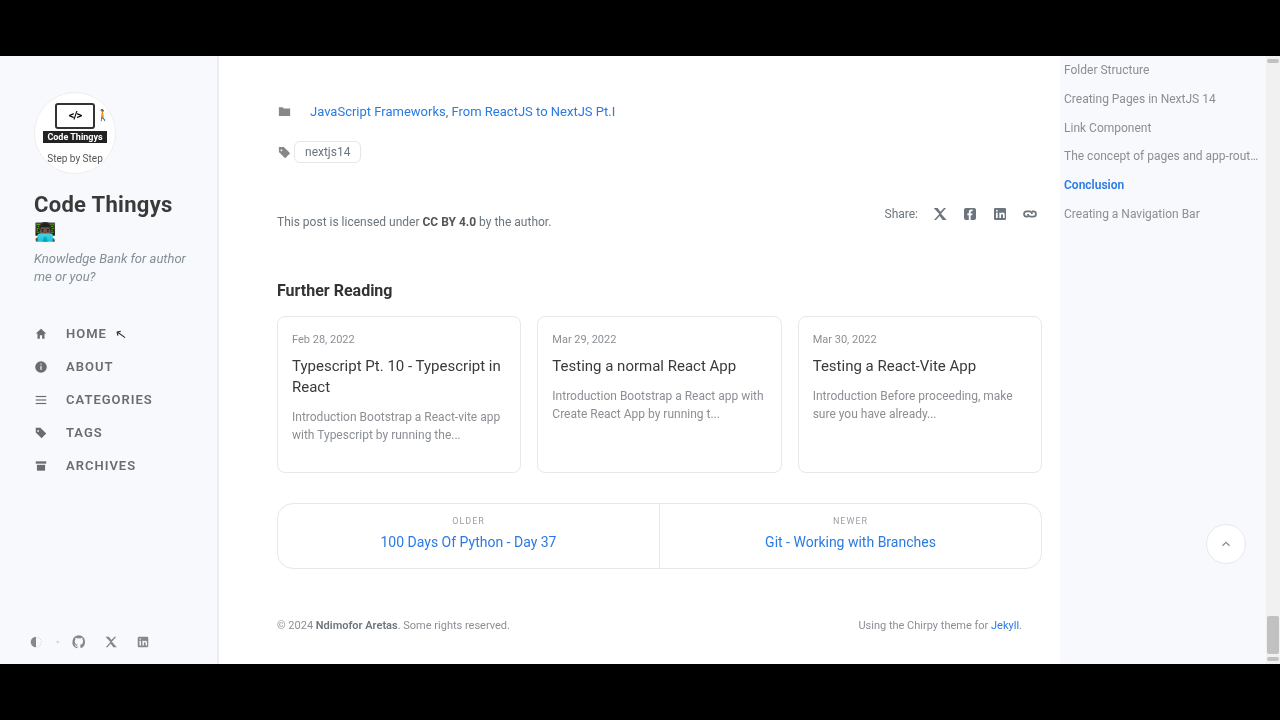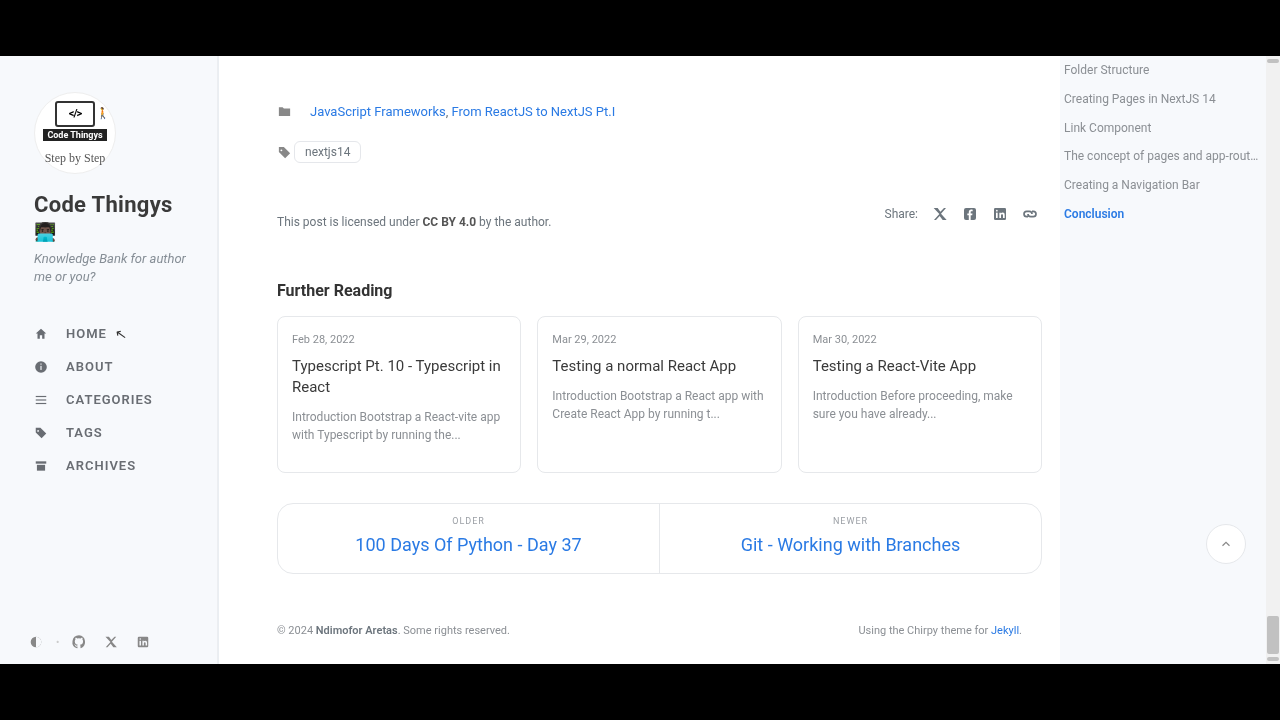--- a/index.html
+++ b/index.html
@@ -4,21 +4,21 @@
 <style>
 * { margin: 0; padding: 0; box-sizing: border-box; }
 body { font-family: -apple-system, "Segoe UI", Roboto, sans-serif; background: #000; width: 1280px; height: 720px; overflow: hidden; }
 .bar { height: 56px; background: #000; }
 .viewport { height: 608px; background: #f7f9fc; position: relative; display: flex; }
 .sidebar { width: 218px; background: #f7f9fc; padding: 20px 16px 0 34px; display: flex; flex-direction: column; position: relative; border-right: 1px solid #eceef1; }
 .logo { width: 82px; height: 82px; background: #fff; border: 1px solid #eee; border-radius: 50%; display: flex; flex-direction: column; align-items: center; justify-content: center; padding: 6px 4px; margin-top: 16px; }
 .logo-box { width: 40px; height: 26px; border: 2px solid #333; border-radius: 3px; display: flex; align-items: center; justify-content: center; font-size: 11px; font-weight: 700; letter-spacing: -1px; position: relative; }
 .logo-figure { position: absolute; right: -16px; top: 4px; font-size: 11px; }
 .logo-name { font-size: 9px; background: #222; color: #fff; padding: 1px 4px; margin-top: 2px; font-weight: 700; }
-.logo-sub { font-size: 12px; color: #555; margin-top: 10px; font-family: Liberation Serif, serif; }
+.logo-sub { font-size: 10px; color: #555; margin-top: 10px; }
 .site-title { font-size: 22px; font-weight: 700; color: #3a3a3a; margin-top: 18px; letter-spacing: 0.3px; }
 .site-title-emoji { font-size: 18px; margin-top: 4px; }
 .tagline { font-size: 13px; font-style: italic; color: #868e96; margin-top: 8px; line-height: 1.4; }
 .cursor { position: absolute; top: 270px; left: 115px; font-size: 14px; color: #333; transform: rotate(-10deg); }
 .nav { margin-top: 40px; display: flex; flex-direction: column; gap: 18px; }
 .nav-item { display: flex; align-items: center; gap: 18px; color: #696d73; font-size: 13px; font-weight: 600; letter-spacing: 1px; cursor: pointer; }
 .nav-icon { width: 14px; height: 14px; display: flex; align-items: center; justify-content: center; }
 .bottom-icons { position: absolute; bottom: 14px; left: 28px; display: flex; gap: 16px; align-items: center; }
 .bi { width: 16px; height: 16px; display: flex; align-items: center; justify-content: center; color: #888; }
 .bi-sep { color: #ccc; font-size: 10px; margin: 0 -4px; }
@@ -35,21 +35,21 @@
 .fr-title { font-size: 16px; font-weight: 700; color: #333; margin-top: 52px; }
 .cards { display: flex; gap: 16px; margin-top: 16px; }
 .card { flex: 1; border: 1px solid #e6e8eb; border-radius: 8px; padding: 16px 14px 28px 14px; background: #fff; }
 .card-date { font-size: 11px; color: #8b8f94; }
 .card-title { font-size: 15px; color: #3a3a3a; margin-top: 10px; line-height: 1.4; }
 .card-desc { font-size: 12px; color: #8b8f94; margin-top: 10px; line-height: 1.5; }
 .prevnext { display: flex; margin-top: 30px; border: 1px solid #e6e8eb; border-radius: 16px; overflow: hidden; }
 .pn { flex: 1; padding: 12px 16px 18px; text-align: center; position: relative; }
 .pn + .pn { border-left: 1px solid #e6e8eb; }
 .pn-label { font-size: 9px; color: #9ca0a6; letter-spacing: 1px; }
-.pn-title { font-size: 18px; color: #2a7ae4; margin-top: 8px; }
+.pn-title { font-size: 14px; color: #2a7ae4; margin-top: 8px; }
 .footer { margin-top: 50px; display: flex; justify-content: space-between; font-size: 11px; color: #8b8f94; padding-right: 20px; }
 .footer b { color: #6c757d; font-weight: 600; }
 .footer a { color: #2a7ae4; text-decoration: none; }
 .toc { width: 220px; padding: 0 16px 0 4px; font-size: 12px; }
 .toc-item { color: #8b8f94; padding: 6px 0; line-height: 1.4; white-space: nowrap; overflow: hidden; text-overflow: ellipsis; cursor: pointer; }
 .toc-active { color: #2a7ae4; font-weight: 600; border-left: 3px solid #2a7ae4; padding-left: 10px; margin-left: -13px; }
 .scrolltop { position: absolute; right: 34px; bottom: 100px; width: 40px; height: 40px; border: 1px solid #e6e8eb; border-radius: 50%; display: flex; align-items: center; justify-content: center; color: #888; background: #fff; cursor: pointer; }
 .scrollbar { position: absolute; right: 0; top: 0; bottom: 0; width: 14px; background: #f1f1f1; }
 .thumb { position: absolute; left: 1px; right: 1px; background: #c1c1c1; border-radius: 2px; }
 svg { display: block; }
@@ -241,22 +241,22 @@
         <span>Using the </span><span>Chirpy</span><span> theme for </span><a>Jekyll</a><span>.</span>
       </span>
     </div>
   </main>
 
   <aside class="toc">
     <div class="toc-item">Folder Structure</div>
     <div class="toc-item">Creating Pages in NextJS 14</div>
     <div class="toc-item">Link Component</div>
     <div class="toc-item">The concept of pages and app-router ...</div>
+    <div class="toc-item toc-active">Conclusion</div>
     <div class="toc-item">Creating a Navigation Bar</div>
-    <div class="toc-item toc-active">Conclusion</div>
   </aside>
 
   <div class="scrolltop">
     <svg viewBox="0 0 24 24" width="14" height="14" fill="none" stroke="currentColor" stroke-width="2">
         <path d="M6 15l6-6 6 6"></path>
       </svg>
   </div>
 
   <div class="scrollbar">
     <div class="thumb" style="top:3px;height:4px"></div>

